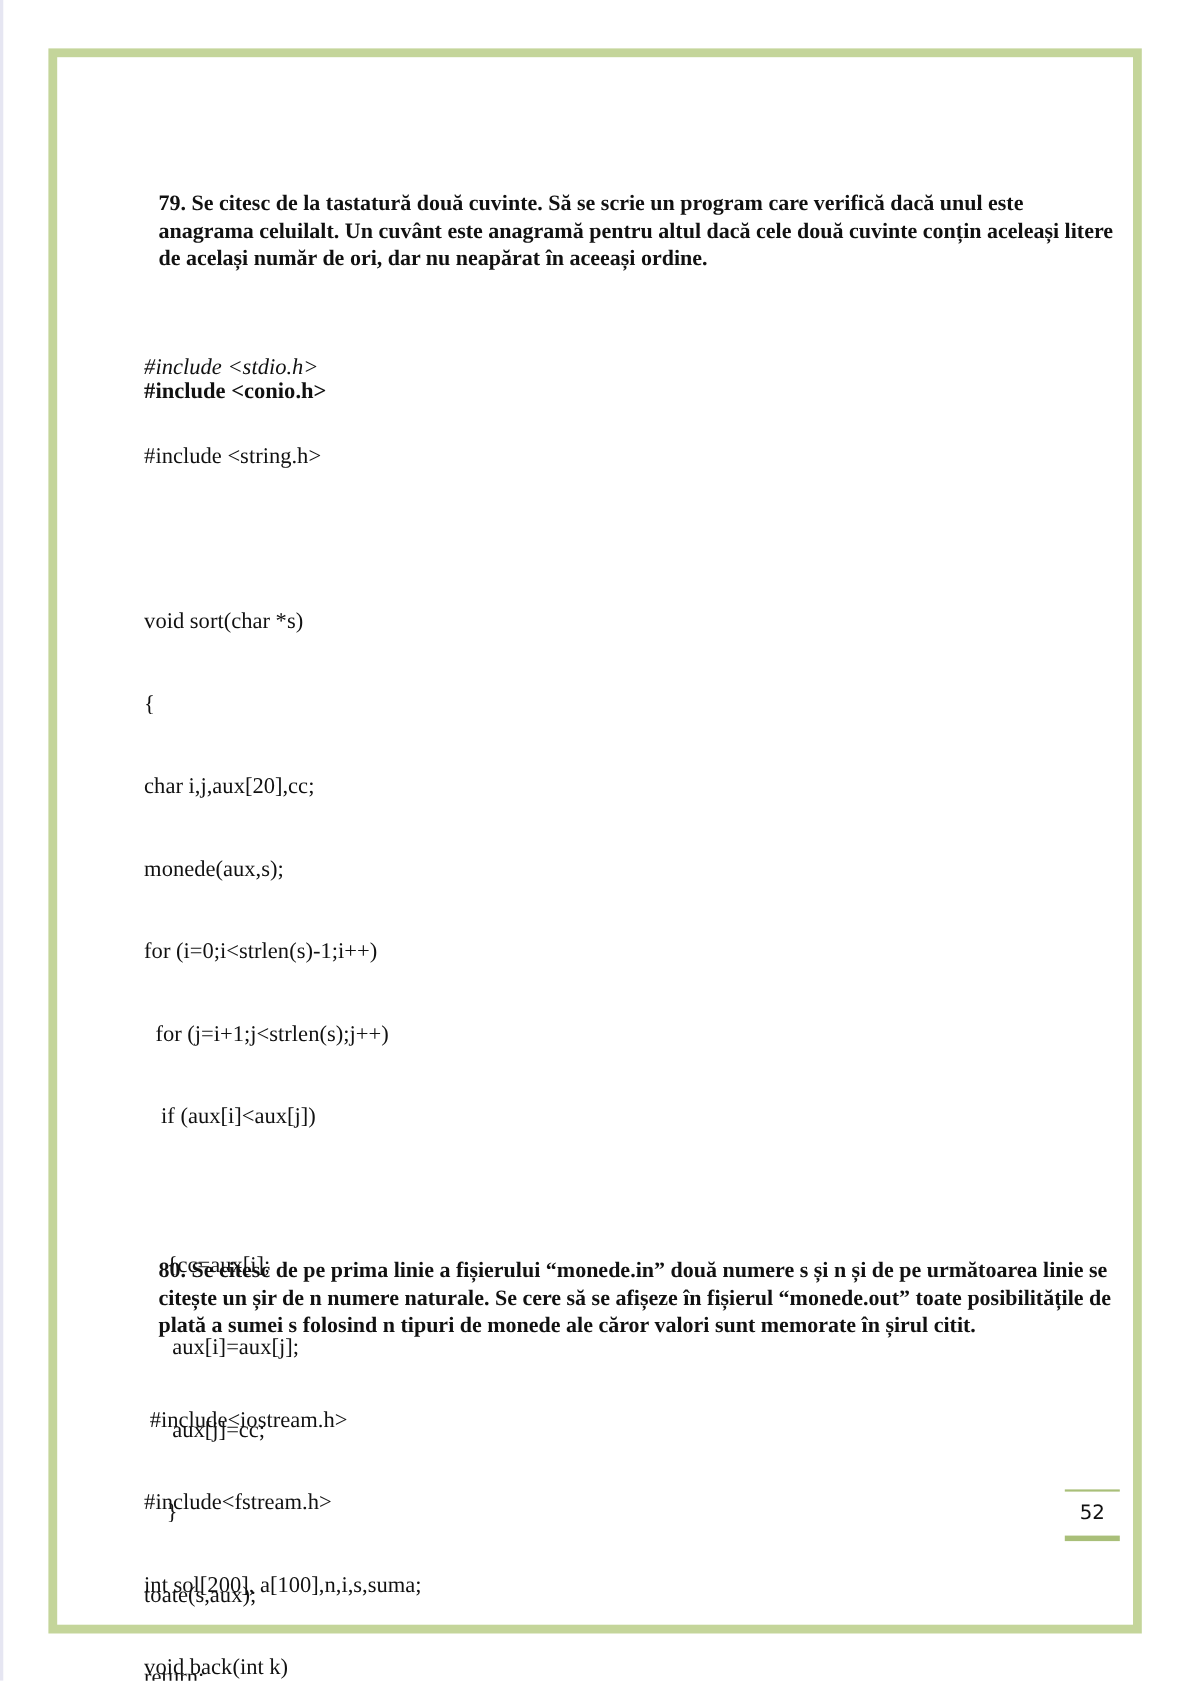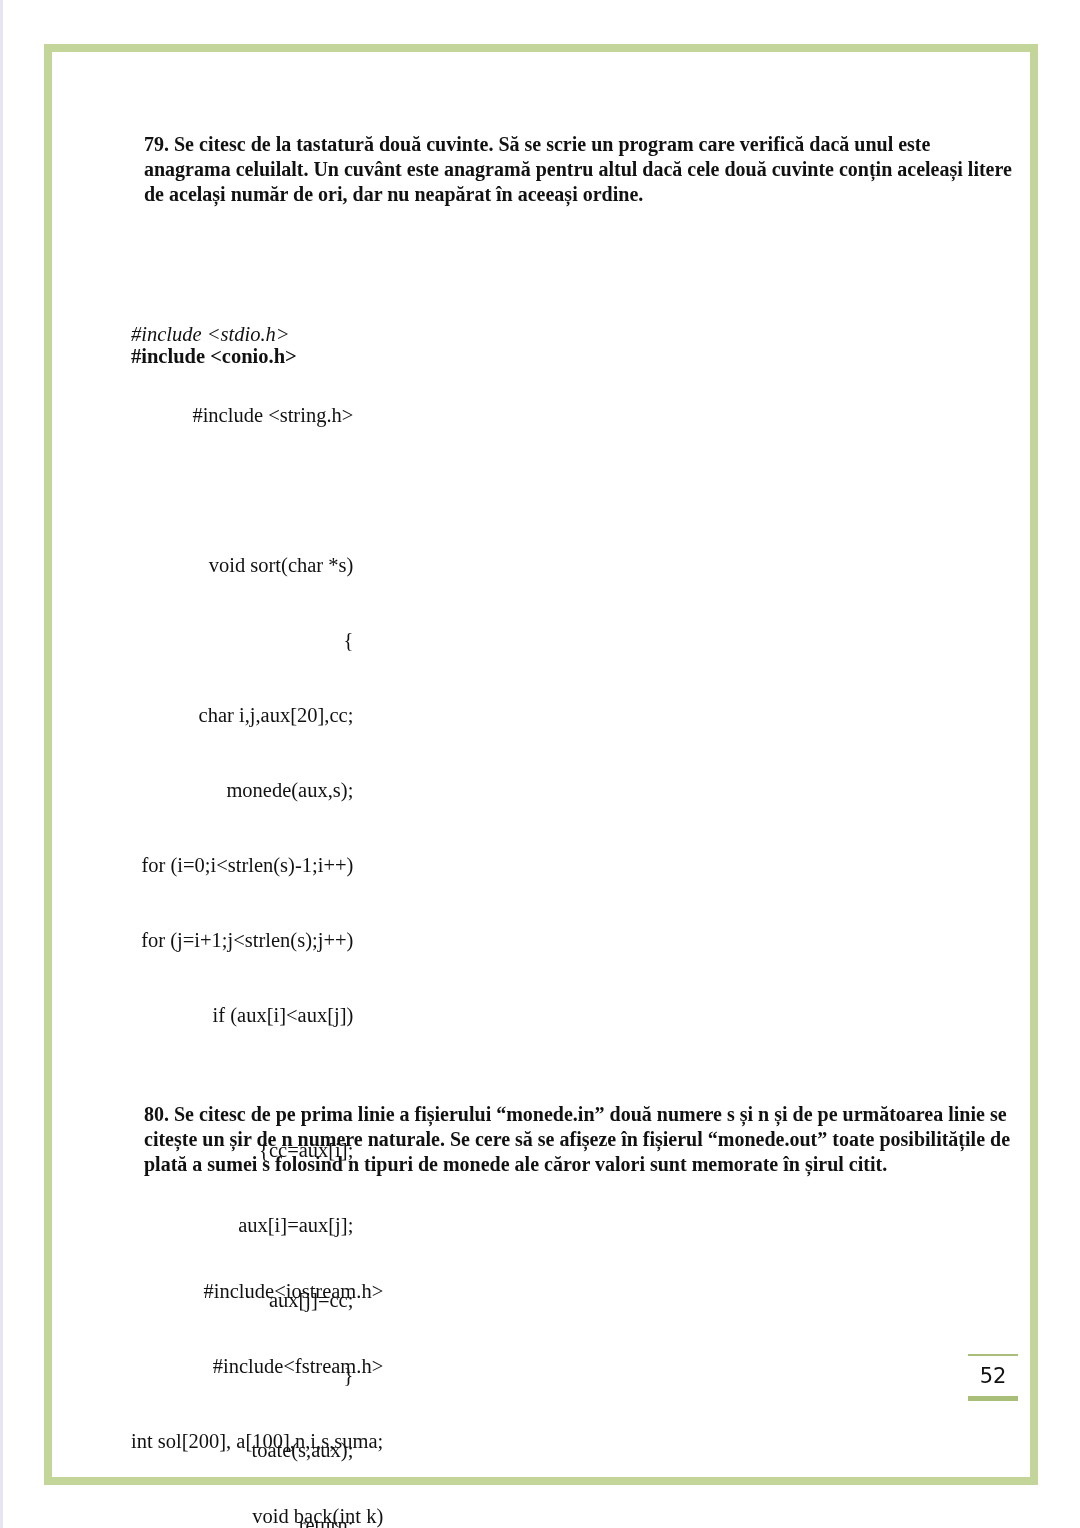--- a/index.html
+++ b/index.html
@@ -27,33 +27,34 @@
       width: 978px; height: 1425px;
       border: 8px solid #c4d59a;
     }
     .problem {
       position: absolute;
       left: 144px;
       font-weight: bold;
       font-size: 20px;
       line-height: 25px;
       color: #111;
+      margin-top: 41px;
     }
     .problem .num { font-weight: bold; }
     #p79 { top: 132px; width: 870px; }
     #p80 { top: 1102px; width: 880px; }
     .code {
       position: absolute;
       left: 131px;
       font-size: 20.5px;
       line-height: 25px;
       white-space: pre;
       color: #111;
     }
-    .code .ln { display: block; height: 25px; text-align: right; }
+    .code .ln { display: block; height: 25px; }
     .code .half { display: block; height: 10px; }
     .overlap {
       position: relative;
       display: block;
       height: 25px;
     }
     .overlap span {
       position: absolute;
       left: 0;
     }
@@ -71,21 +72,21 @@
     }
     .pageno-bottom {
       position: absolute; left: 0; top: 42px;
       width: 50px; height: 5px;
       background: #a9bf79;
     }
     .pageno {
       position: absolute; left: 0; top: 9px;
       width: 50px; text-align: center;
       font-family: "DejaVu Sans", "Liberation Sans", sans-serif;
-      font-size: 21px;
+      font-size: 18px;
       line-height: 26px;
       color: #111;
     }
   </style>
 </head>
 <body>
 
 <div class="left-stripe"></div>
 
 <div class="page-frame"></div>

